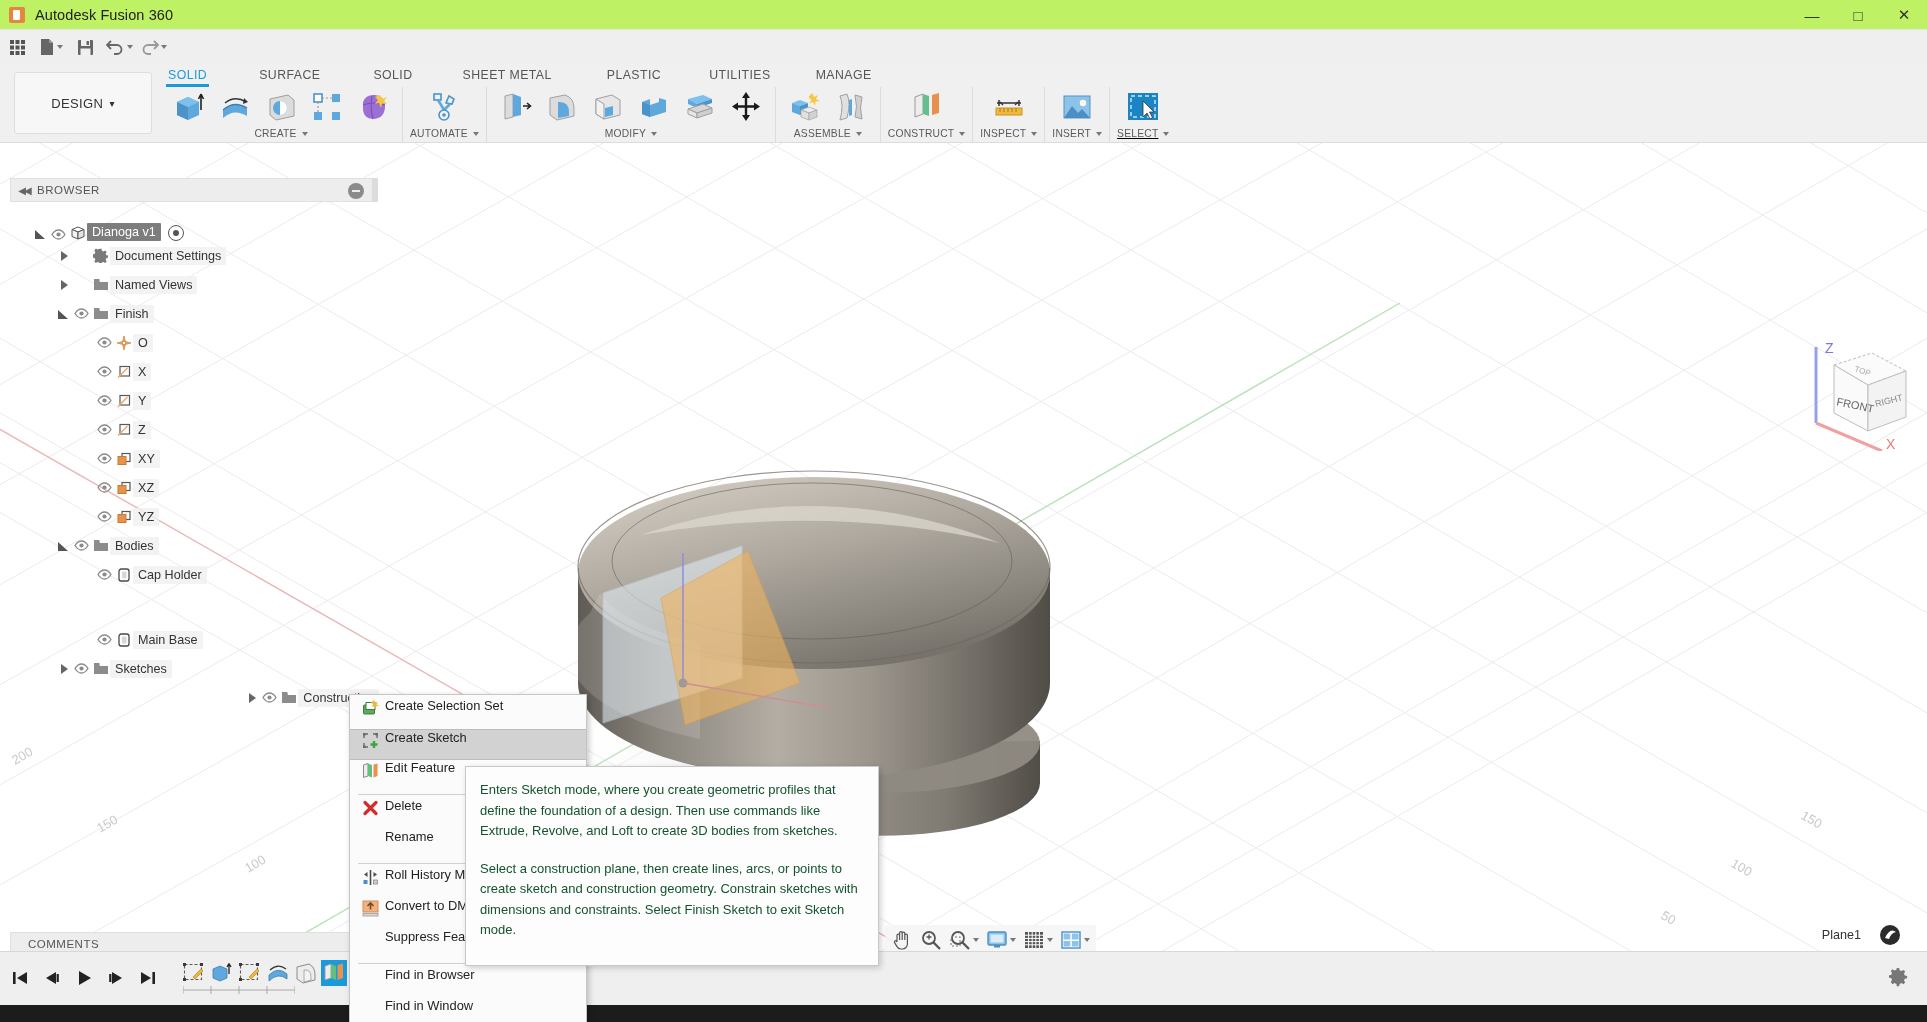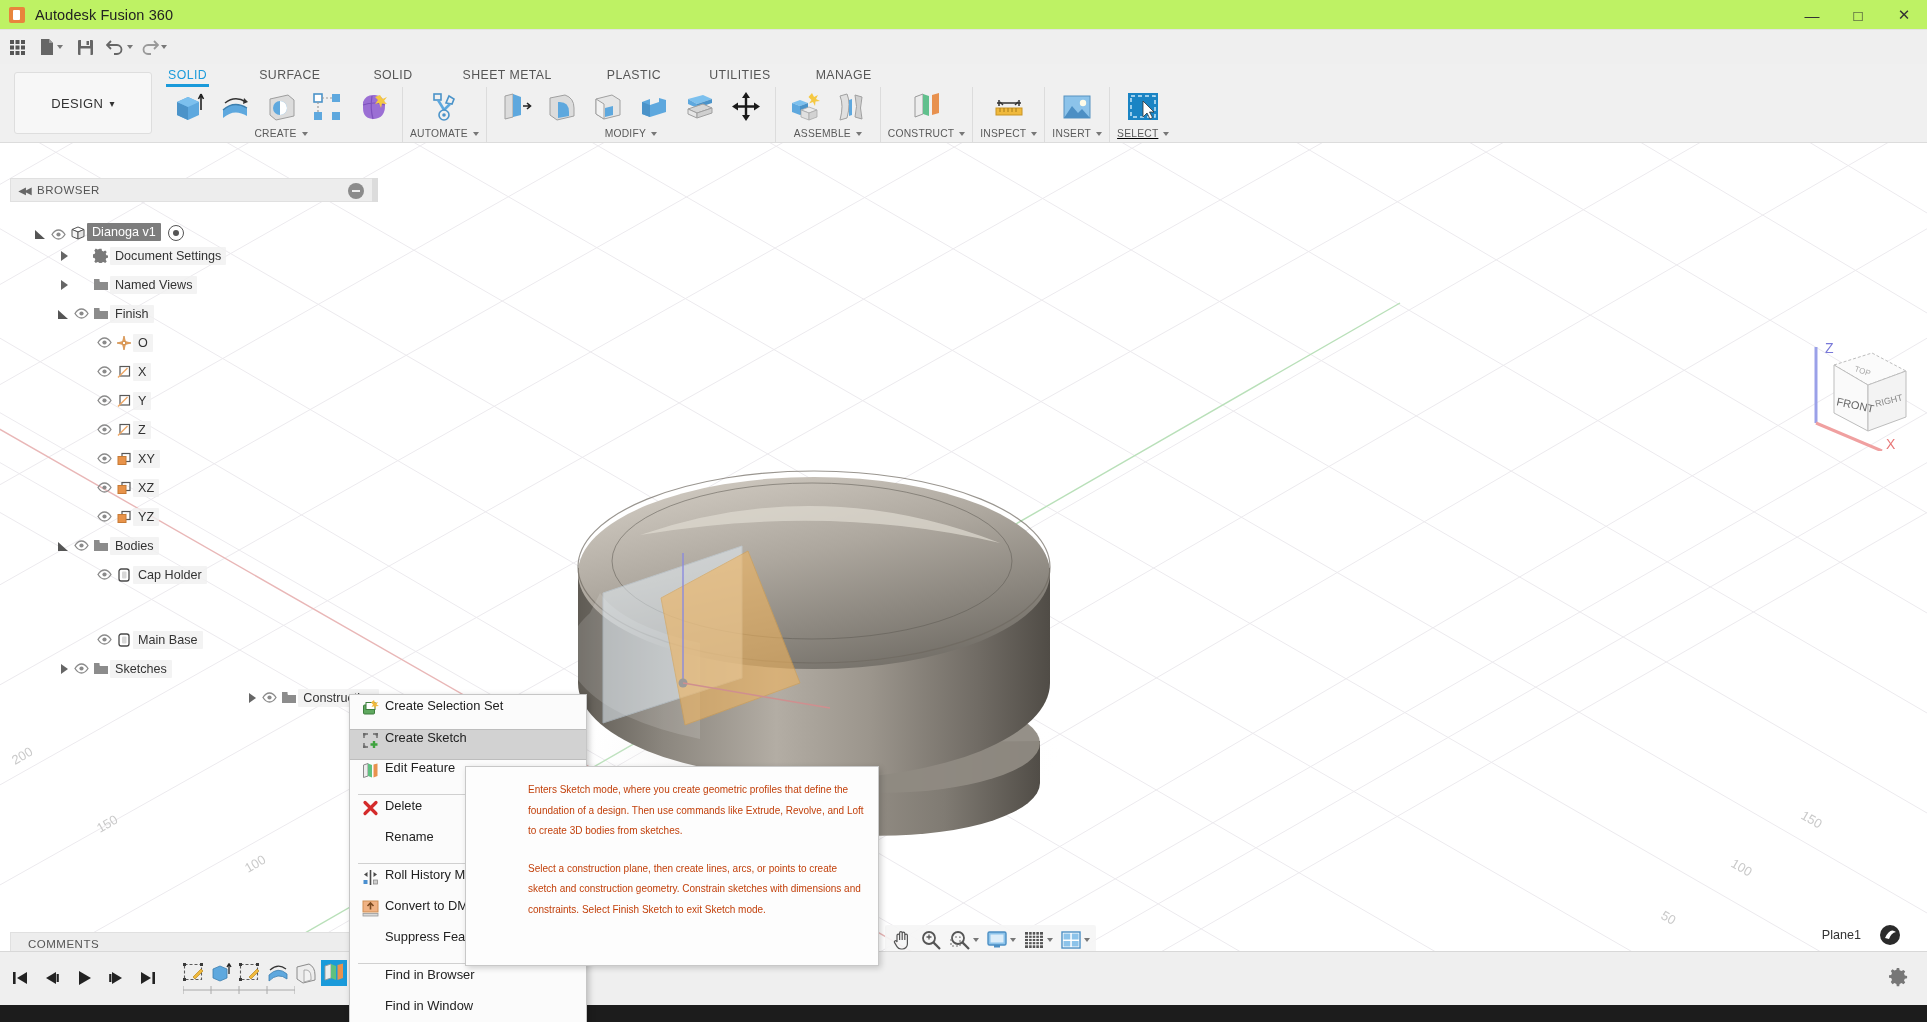--- a/index.html
+++ b/index.html
@@ -188,21 +188,21 @@
   .ctxico { width: 30px; height: 20px; display: flex; align-items: center; justify-content: center;
             margin-left: 5px; flex: none; }
   .ctxsep { height: 1px; background: #d0d0d0; margin: 3px 8px; }
 
   
   .tooltip {
     position: absolute; left: 465px; top: 766px; width: 414px; height: 200px;
     background: #fdfdfd; border: 1px solid #c8c8c8; box-shadow: 2px 2px 6px rgba(0,0,0,.18);
     padding: 13px 14px 0 14px; z-index: 50;
   }
-  .tt-p { font-size: 10px; line-height: 20.5px; color: #c2410c; margin-bottom: 17px; margin-left: 48px; }
+  .tt-p { font-size: 13px; line-height: 20.5px; color: #14532d; margin-bottom: 17px; }
 </style>
 </head>
 <body>
 
 <div id="app">
 
   <div class="canvas">
     <svg class="grid-svg" width="1927" height="808" viewBox="0 0 1927 808">
       <defs>
         <linearGradient id="capG" x1="0" y1="0" x2="0.3" y2="1">

